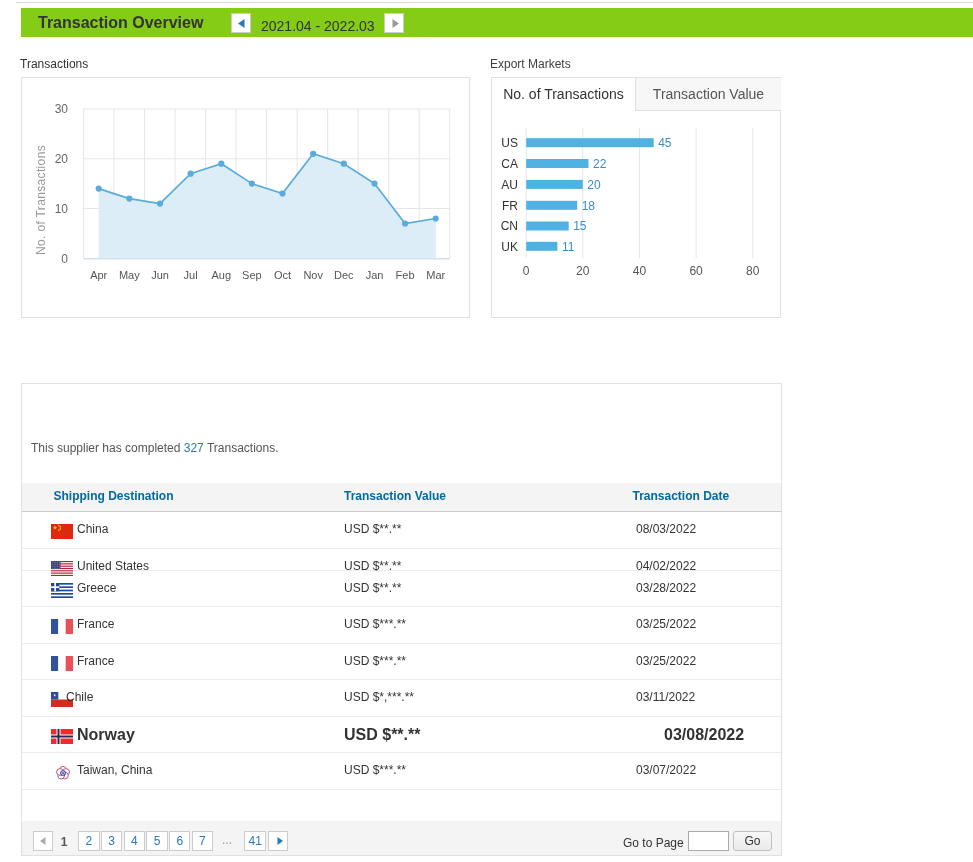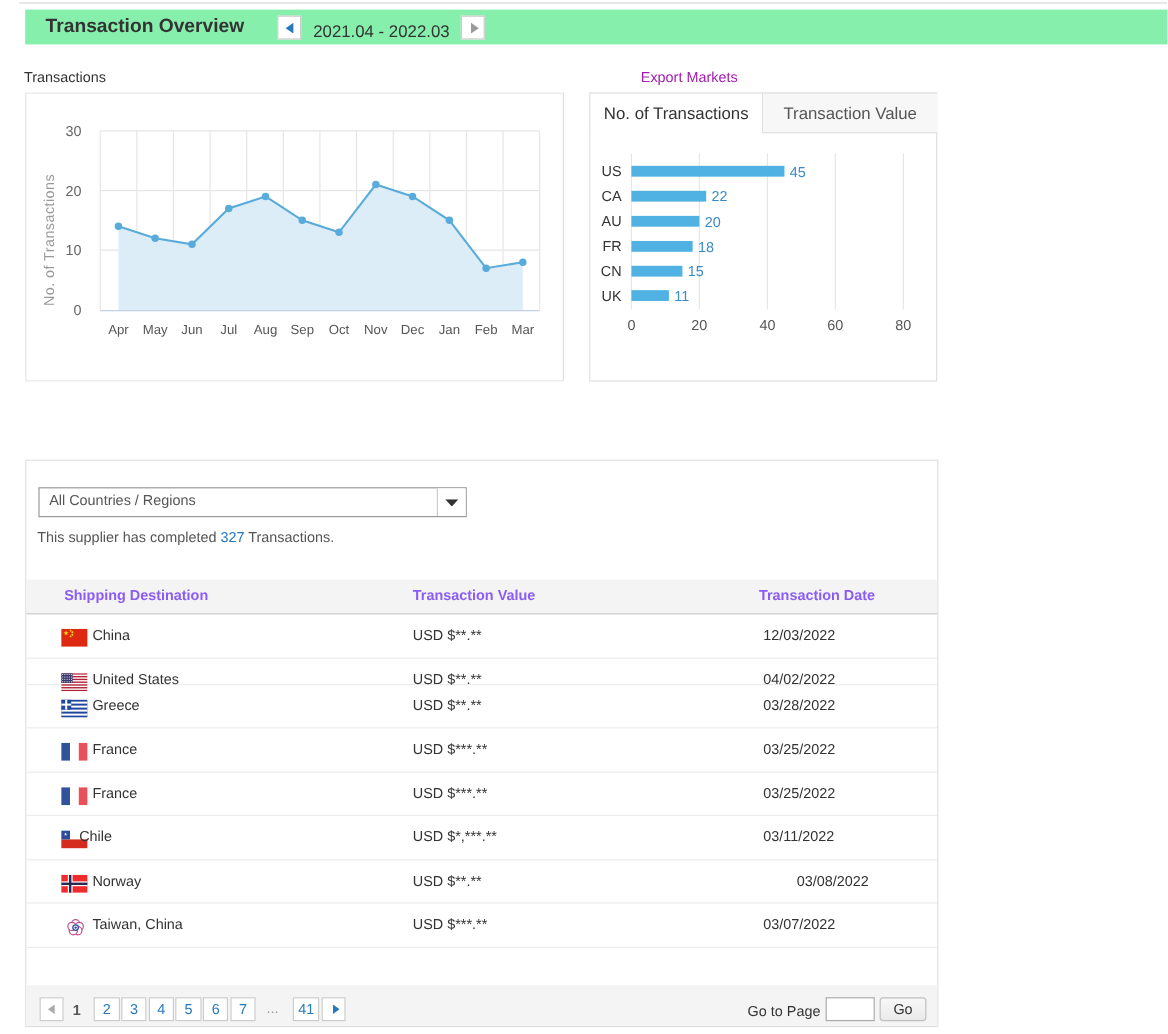--- a/index.html
+++ b/index.html
@@ -1,20 +1,20 @@
 <!DOCTYPE html>
 <html><head>
 <meta charset="utf-8">
 <style>
 * { margin:0; padding:0; box-sizing:border-box; }
 html,body { background:#fff; }
 body { font-family:"Liberation Sans", sans-serif; }
 #page { position:relative; width:973px; height:862px; background:#fff; overflow:hidden; }
 .abs { position:absolute; }
-.graybar { background:#86efac; }
+.graybar { background:#84cc16; }
 .sectitle { font-size:16px; font-weight:bold; color:#333; }
 .navbtn { position:absolute; width:20px; height:20px; background:#fff; border:1px solid #ccc; }
 </style>
 </head>
 <body>
 <div id="page">
   <div class="abs" style="left:16px; top:2px; width:957px; height:1px; background:#d9d9d9;"></div>
 
   <div class="abs graybar" style="left:21px; top:8px; width:952px; height:29px;">
     <span class="sectitle abs" style="left:17px; top:0; line-height:29px;">Transaction Overview</span>
@@ -78,21 +78,21 @@
     <text x="230.9" y="201.5" font-size="11" fill="#555" text-anchor="middle">Sep</text>
     <text x="261.5" y="201.5" font-size="11" fill="#555" text-anchor="middle">Oct</text>
     <text x="292.2" y="201.5" font-size="11" fill="#555" text-anchor="middle">Nov</text>
     <text x="322.8" y="201.5" font-size="11" fill="#555" text-anchor="middle">Dec</text>
     <text x="353.5" y="201.5" font-size="11" fill="#555" text-anchor="middle">Jan</text>
     <text x="384.1" y="201.5" font-size="11" fill="#555" text-anchor="middle">Feb</text>
     <text x="414.7" y="201.5" font-size="11" fill="#555" text-anchor="middle">Mar</text>
     <text x="24" y="123" font-size="12" fill="#999" letter-spacing="0.35" text-anchor="middle" transform="rotate(-90 24 123)">No. of Transactions</text>
   </svg>
 
-  <div class="abs" style="left:490px; top:57px; font-size:12px; color:#a21caf;margin-left:44px;">Export Markets</div>
+  <div class="abs" style="left:490px; top:57px; font-size:12px; color:#404040;">Export Markets</div>
 
   <div class="abs" style="left:491px; top:77px; width:290px; height:241px; border:1px solid #e0e0e0; background:#fff;">
     <div class="abs" style="left:-1px; top:-1px; width:145px; height:34px; background:#fff; border:1px solid #e0e0e0; border-bottom:none; font-size:14px; color:#333; text-align:center; line-height:33px;">No. of Transactions</div>
     <div class="abs" style="left:144px; top:-1px; width:145px; height:34px; background:#f7f7f7; border-top:1px solid #e0e0e0; border-bottom:1px solid #e0e0e0; font-size:14px; color:#555; text-align:center; line-height:33px;">Transaction Value</div>
   </div>
   <svg class="abs" style="left:491px; top:110px;" width="290" height="208">
     <line x1="35.2" y1="18.0" x2="35.2" y2="148.0" stroke="#e6e6e6" stroke-width="1"></line>
     <line x1="91.8" y1="18.0" x2="91.8" y2="148.0" stroke="#e6e6e6" stroke-width="1"></line>
     <line x1="148.5" y1="18.0" x2="148.5" y2="148.0" stroke="#e6e6e6" stroke-width="1"></line>
     <line x1="205.1" y1="18.0" x2="205.1" y2="148.0" stroke="#e6e6e6" stroke-width="1"></line>
@@ -117,48 +117,40 @@
     <text x="70.9" y="140.7" font-size="12" fill="#3a8cc8">11</text>
     <text x="35.2" y="165" font-size="12" fill="#555" text-anchor="middle">0</text>
     <text x="91.8" y="165" font-size="12" fill="#555" text-anchor="middle">20</text>
     <text x="148.5" y="165" font-size="12" fill="#555" text-anchor="middle">40</text>
     <text x="205.1" y="165" font-size="12" fill="#555" text-anchor="middle">60</text>
     <text x="261.8" y="165" font-size="12" fill="#555" text-anchor="middle">80</text>
   </svg>
 
 
   <div class="abs" style="left:21px; top:383px; width:761px; height:473px; border:1px solid #e0e0e0; background:#fff;">
-    <div class="abs" style="left:10px; top:22px; width:357px; height:25px; border:1px solid #999; background:#fff;">
-      <span class="abs" style="left:8px; top:3px; font-size:12px; line-height:14px; color:#555;">All Countries / Regions</span>
-      <div class="abs" style="right:0; top:0; width:24px; height:23px; border-left:1px solid #ccc; background:#fff;">
-        <svg width="11" height="6" viewBox="0 0 11 6" style="position:absolute; left:6px; top:9px;">
-            <polygon points="0,0 11,0 5.5,6" fill="#333"></polygon>
-          </svg>
-      </div>
-    </div>
     <div class="abs" style="left:9px; top:57px; font-size:12px; line-height:14px; color:#555;">This supplier has completed <span style="color:#2878be;">327</span> Transactions.</div>
 
     <div class="abs" style="left:0; top:98.5px; width:759px;">
-      <div style="position:relative; width:759px; height:29.5px; background:#f4f4f4; border-bottom:1px solid #ccc; font-size:12px; font-weight:bold; color:#8b5cf6;">
+      <div style="position:relative; width:759px; height:29.5px; background:#f4f4f4; border-bottom:1px solid #ccc; font-size:12px; font-weight:bold; color:#0369a1;">
       <span style="position:absolute; left:31.5px; top:6.5px;">Shipping Destination</span>
       <span style="position:absolute; left:322px; top:6.5px;">Transaction Value</span>
       <span style="position:absolute; left:610.5px; top:6.5px;">Transaction Date</span>
       </div>
       <div style="position:relative; width:759px; height:36.5px; border-bottom:1px solid #ececec; font-size:12px; color:#333; line-height:35px;">
       <span style="position:absolute; left:29px; top:12px; line-height:0;"><svg width="22" height="15">
               <rect width="22" height="15" fill="#de2910"></rect>
               <polygon points="4.00,1.30 5.35,5.46 1.81,2.89 6.19,2.89 2.65,5.46" fill="#ffde00"></polygon>
               <circle cx="7.8" cy="1.5" r="0.8" fill="#ffde00"></circle>
               <circle cx="9.3" cy="2.9" r="0.8" fill="#ffde00"></circle>
               <circle cx="9.3" cy="4.9" r="0.8" fill="#ffde00"></circle>
               <circle cx="7.8" cy="6.3" r="0.8" fill="#ffde00"></circle>
             </svg></span>
       <span style="position:absolute; left:55px;">China</span>
       <span style="position:absolute; left:322px;">USD $**.**</span>
-      <span style="position:absolute; left:614px;">12/03/2022</span>
+      <span style="position:absolute; left:614px;">08/03/2022</span>
       </div>
       <div style="position:relative; width:759px; height:22px; border-bottom:1px solid #ececec; font-size:12px; color:#333; line-height:35px;">
       <span style="position:absolute; left:29px; top:12px; line-height:0;"><svg width="22" height="15">
               <rect width="22" height="15" fill="#fff"></rect>
               <rect x="0" y="0.00" width="22" height="1.154" fill="#b22234"></rect>
               <rect x="0" y="2.31" width="22" height="1.154" fill="#b22234"></rect>
               <rect x="0" y="4.62" width="22" height="1.154" fill="#b22234"></rect>
               <rect x="0" y="6.92" width="22" height="1.154" fill="#b22234"></rect>
               <rect x="0" y="9.23" width="22" height="1.154" fill="#b22234"></rect>
               <rect x="0" y="11.54" width="22" height="1.154" fill="#b22234"></rect>
@@ -228,21 +220,21 @@
       <span style="position:absolute; left:29px; top:12px; line-height:0;"><svg width="22" height="15">
               <rect width="22" height="7.5" fill="#fff"></rect>
               <rect y="7.5" width="22" height="7.5" fill="#d52b1e"></rect>
               <rect width="7.33" height="7.5" fill="#2d4b9b"></rect>
               <polygon points="3.67,1.75 4.58,4.55 2.20,2.82 5.14,2.82 2.76,4.55" fill="#fff"></polygon>
             </svg></span>
       <span style="position:absolute; left:44px;">Chile</span>
       <span style="position:absolute; left:322px;">USD $*,***.**</span>
       <span style="position:absolute; left:614px;">03/11/2022</span>
       </div>
-      <div style="position:relative; width:759px; height:36.5px; border-bottom:1px solid #ececec; font-size:12px; color:#333; line-height:35px;">
+      <div style="position:relative; width:759px; height:36.5px; border-bottom:1px solid #ececec; font-size:16px; color:#333; line-height:35px;font-weight:bold;">
       <span style="position:absolute; left:29px; top:12px; line-height:0;"><svg width="22" height="15">
               <rect width="22" height="15" fill="#ef2b2d"></rect>
               <rect x="5.5" width="4" height="15" fill="#fff"></rect>
               <rect y="5.5" width="22" height="4" fill="#fff"></rect>
               <rect x="6.5" width="2" height="15" fill="#2b2852"></rect>
               <rect y="6.5" width="22" height="2" fill="#2b2852"></rect>
             </svg></span>
       <span style="position:absolute; left:55px;">Norway</span>
       <span style="position:absolute; left:322px;">USD $**.**</span>
       <span style="position:absolute; left:614px;margin-left:28px;">03/08/2022</span>

